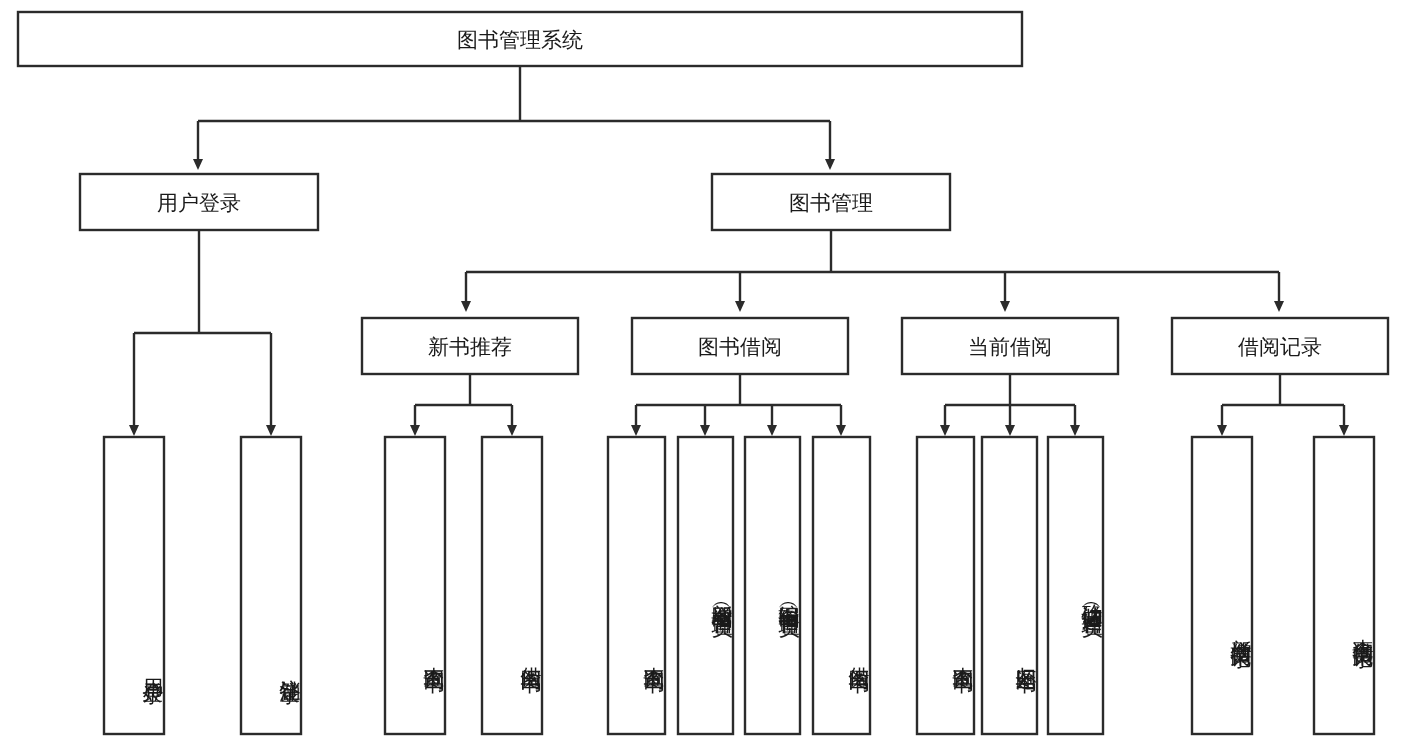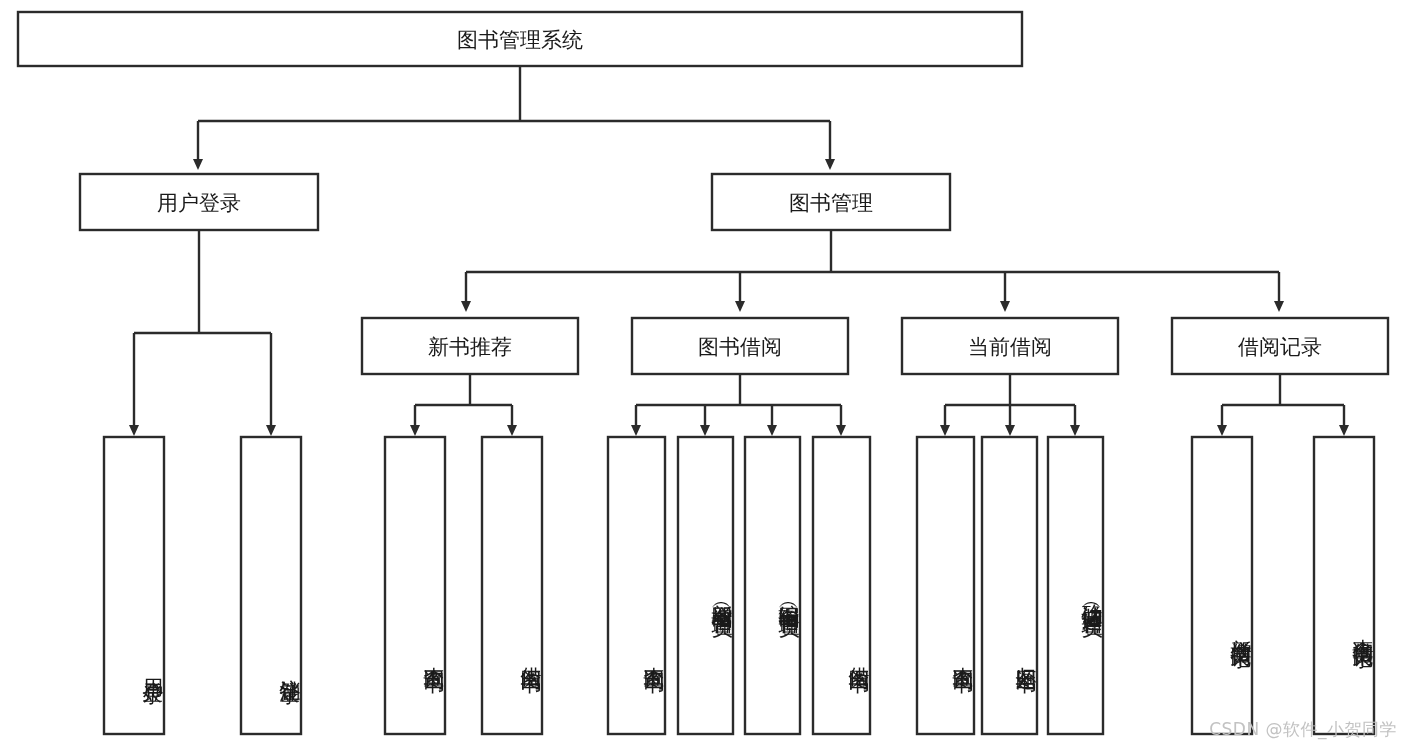--- a/index.html
+++ b/index.html
@@ -181,15 +181,14 @@
   <div class="node-label-v" style="left:745px; top:437px; width:55px; height:297px; padding-top:10px;">编辑图书（管理员）</div>
   <div class="node-label-v" style="left:813px; top:437px; width:57px; height:297px; padding-top:68px;">借阅图书</div>
 
   <div class="node-label-v" style="left:917px; top:437px; width:57px; height:297px; padding-top:68px;">查询图书</div>
   <div class="node-label-v" style="left:982px; top:437px; width:55px; height:297px; padding-top:68px;">归还图书</div>
   <div class="node-label-v" style="left:1048px; top:437px; width:55px; height:297px; padding-top:10px;">确认归还（管理员）</div>
 
   <div class="node-label-v" style="left:1192px; top:437px; width:60px; height:297px; padding-top:42px;">新增借阅记录</div>
   <div class="node-label-v" style="left:1314px; top:437px; width:60px; height:297px; padding-top:42px;">查询借阅记录</div>
 
-  <div class="watermark">CSDN @软件_小贺同学</div>
 
 </div>
 
 </body></html>

